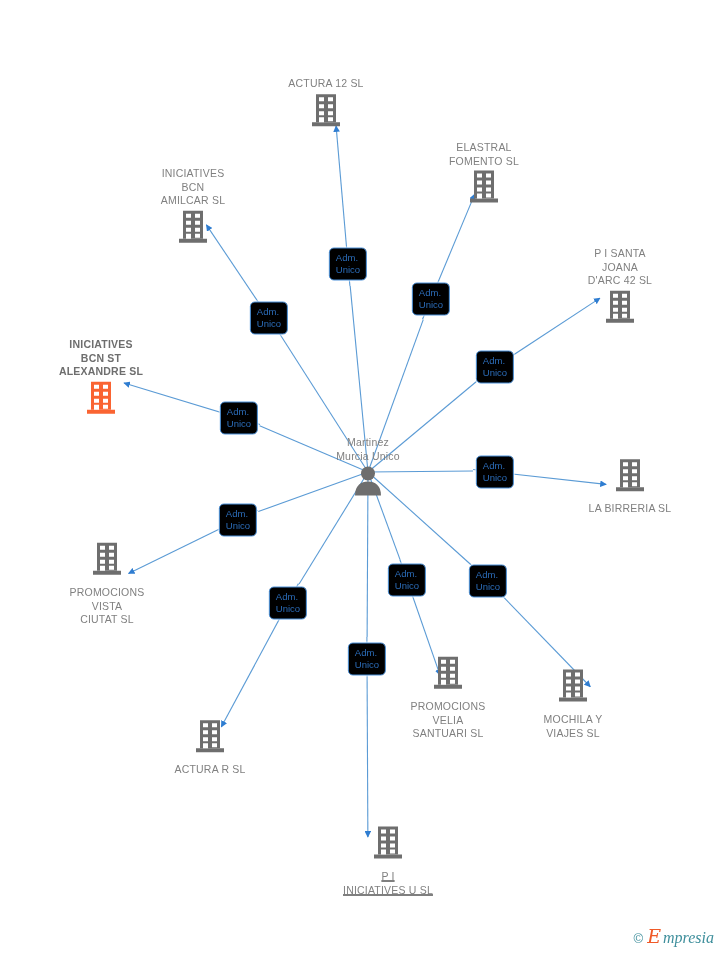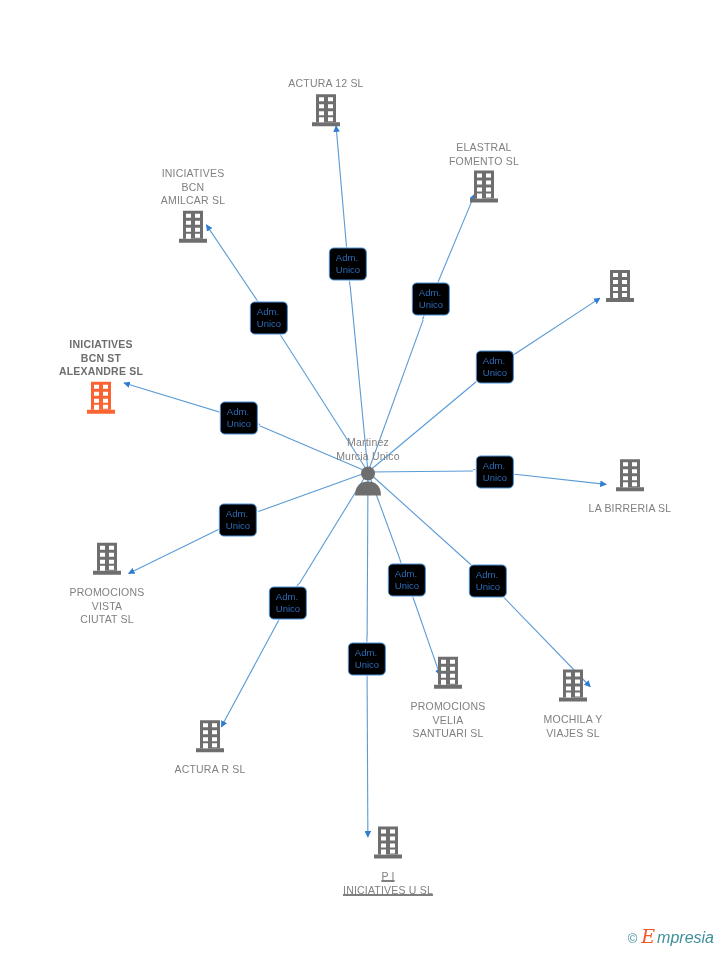--- a/index.html
+++ b/index.html
@@ -84,21 +84,21 @@
   }
   #watermark .wm-e {
     color: #f05a28;
     font-family: "DejaVu Serif", serif;
     font-style: italic;
     font-size: 19px;
     line-height: 1;
   }
   #watermark .wm-text {
     color: #3f8f9c;
-    font-family: Liberation Sans, sans-serif;
+    font-family: Liberation Serif, serif;
     font-style: italic;
     font-size: 16px;
     line-height: 1;
     margin-left: -2px;
   }
 </style>
 </head>
 <body>
 
 <div id="canvas">
@@ -194,20 +194,23 @@
             <rect x="8" y="11" width="5" height="4" fill="#ffffff"></rect>
             <rect x="17" y="11" width="5" height="4" fill="#ffffff"></rect>
             <rect x="8" y="18" width="5" height="4" fill="#ffffff"></rect>
             <rect x="17" y="18" width="5" height="4" fill="#ffffff"></rect>
             <rect x="8" y="24" width="5" height="5" fill="#ffffff"></rect>
             <rect x="17" y="24" width="5" height="4" fill="#ffffff"></rect>
           </svg>
         </span>
       </div>
       <div class="node above" style="left: 620px; top: 285px;">
+        <div class="node-label">P I SANTA
+JOANA
+D'ARC 42 SL</div>
         <span class="node-icon">
           <svg class="bldg-svg" width="30" height="34" viewBox="0 0 30 34" xmlns="http://www.w3.org/2000/svg">
             <rect x="5" y="1" width="20" height="28" fill="#6e6e6e"></rect>
             <rect x="1" y="29" width="28" height="4" fill="#6e6e6e"></rect>
             <rect x="8" y="4" width="5" height="4" fill="#ffffff"></rect>
             <rect x="17" y="4" width="5" height="4" fill="#ffffff"></rect>
             <rect x="8" y="11" width="5" height="4" fill="#ffffff"></rect>
             <rect x="17" y="11" width="5" height="4" fill="#ffffff"></rect>
             <rect x="8" y="18" width="5" height="4" fill="#ffffff"></rect>
             <rect x="17" y="18" width="5" height="4" fill="#ffffff"></rect>

